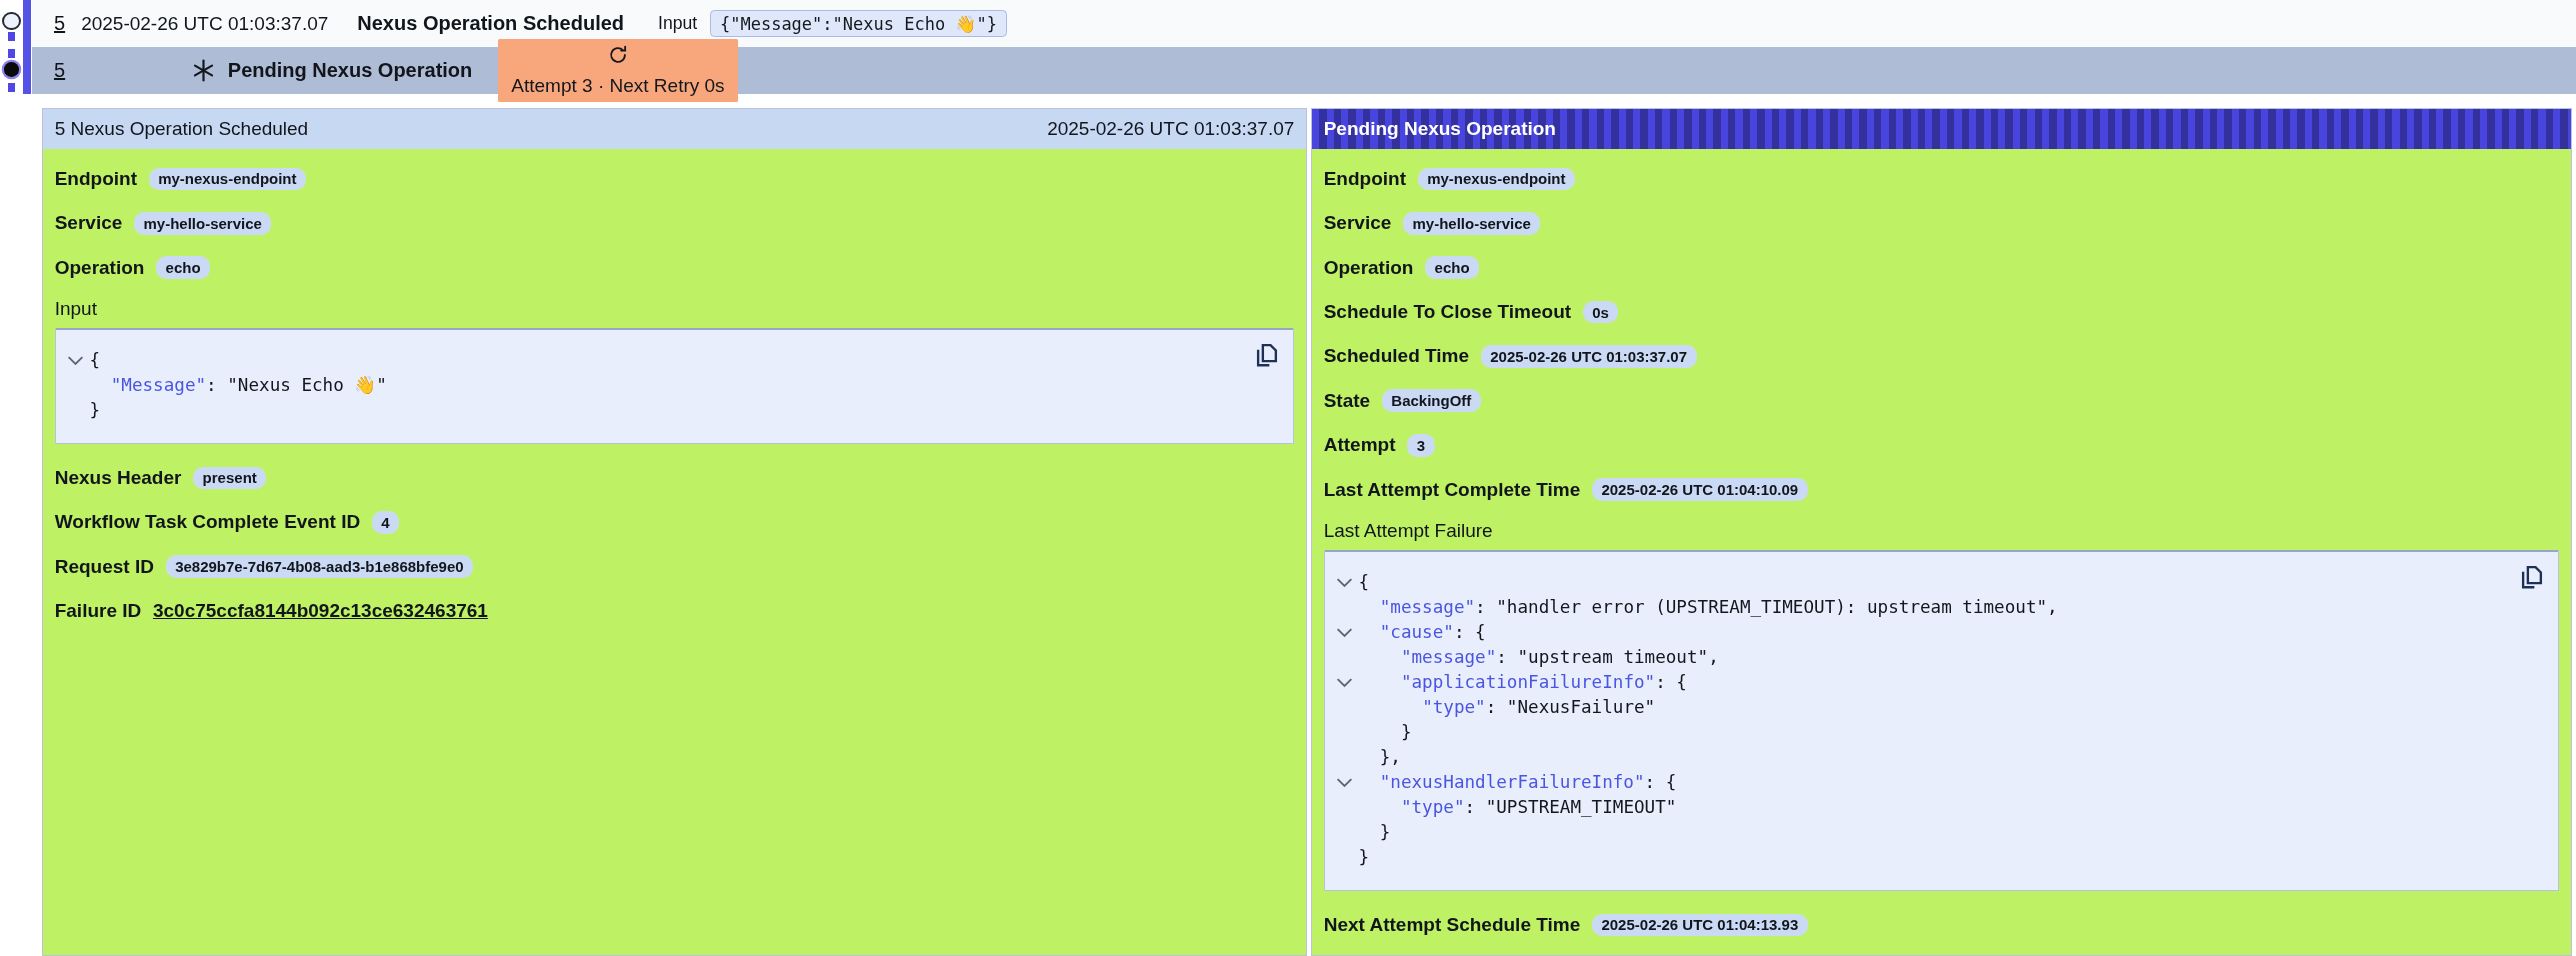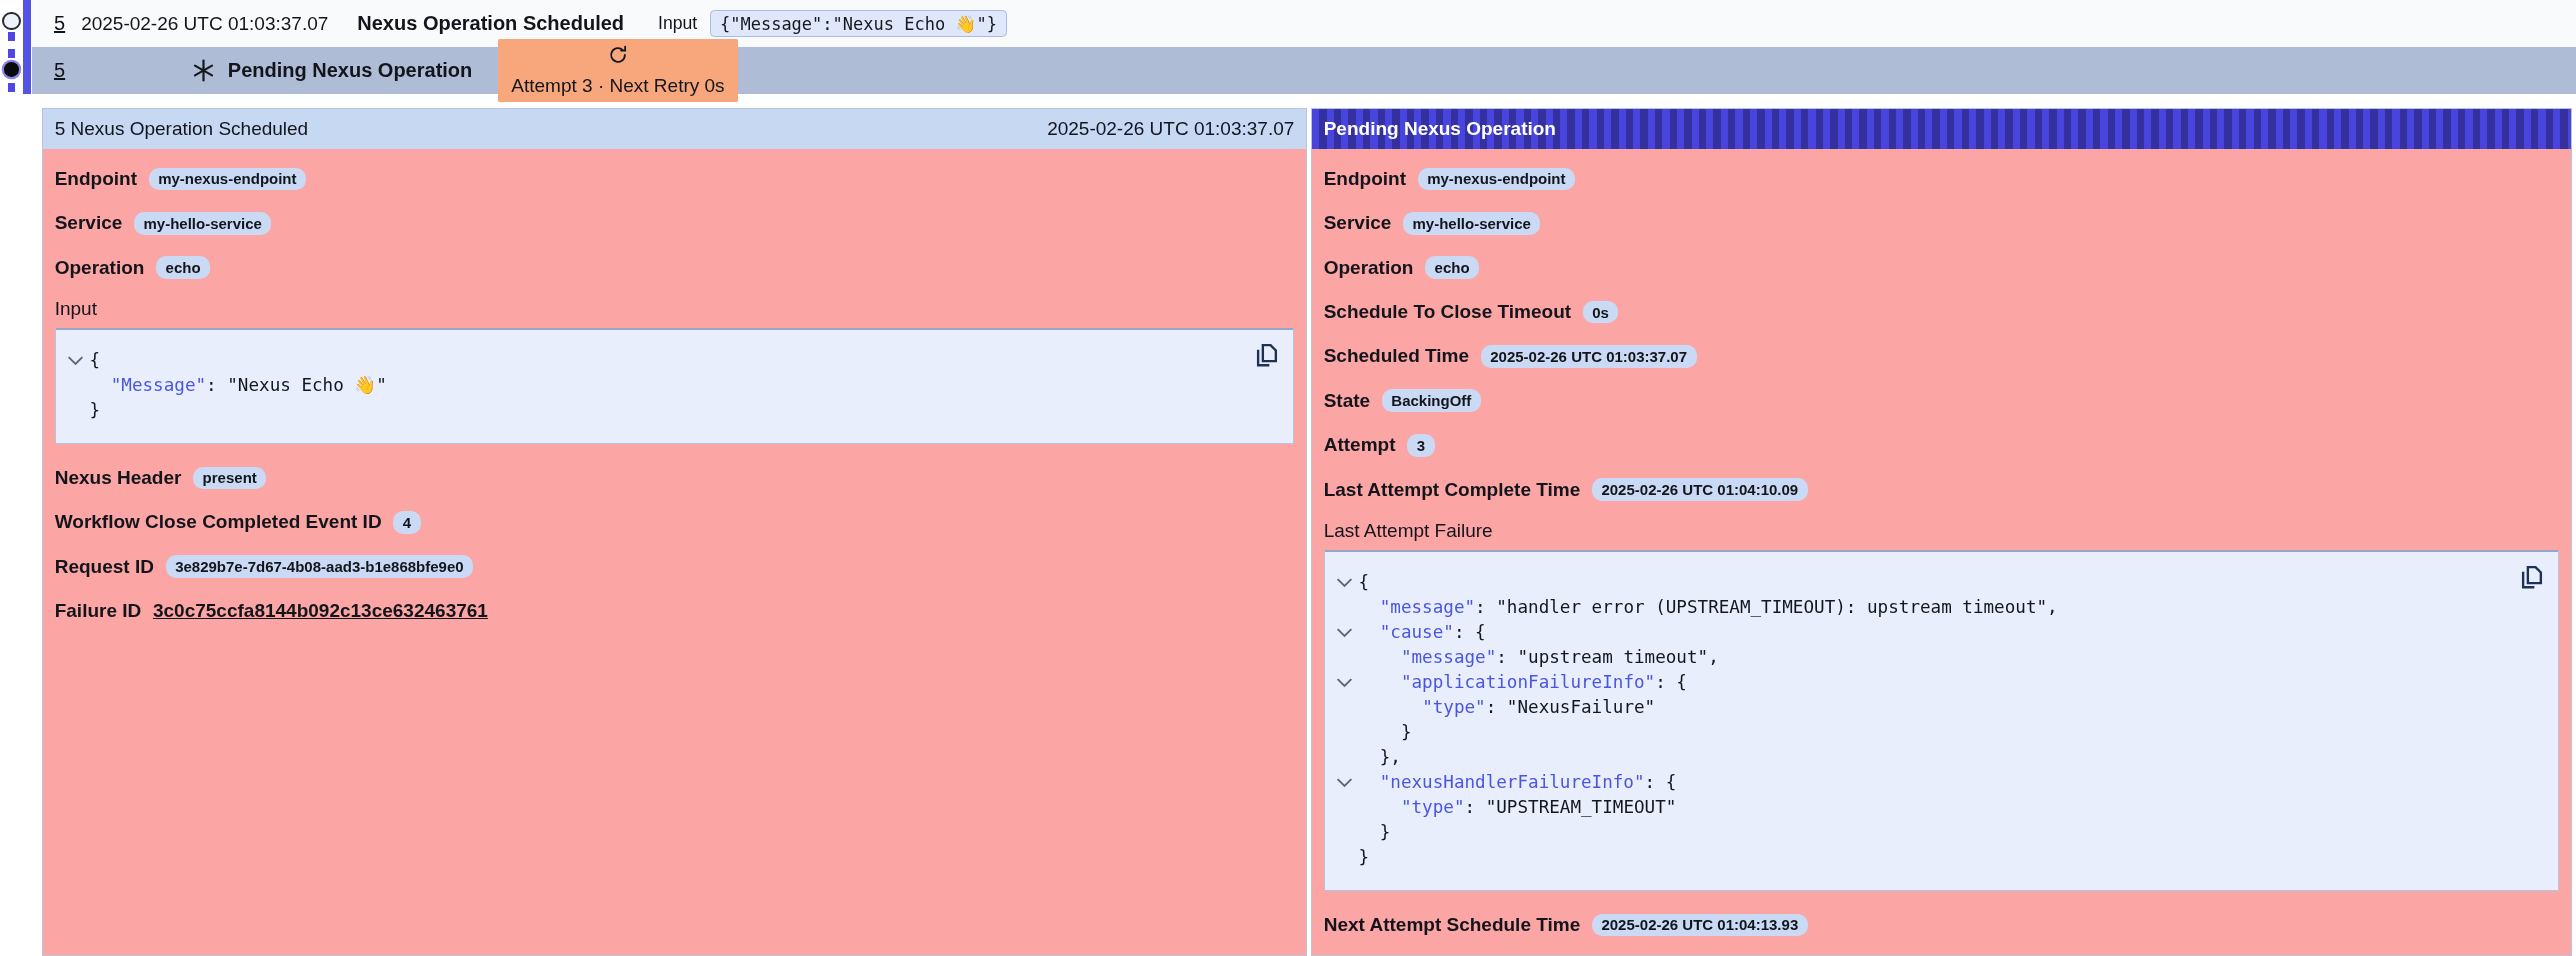--- a/index.html
+++ b/index.html
@@ -29,21 +29,21 @@
   .ev-input-label{font-size:17.6px;margin-left:34px;}
   .ev-input-chip{margin-left:13px;font-family:"DejaVu Sans Mono",monospace;font-size:17px;
     background:#dfe8fa;border:1.5px solid #a9bbe4;border-radius:4.4px;padding:2.2px 8.8px;color:#15181f;}
   .asterisk{margin-left:126px;width:25px;height:25px;display:inline-flex;}
   .evrow2 .ev-title{margin-left:11.7px;}
   .retry-badge{margin-left:26px;display:flex;align-items:center;gap:8.8px;background:#f8a77c;
     padding:5.1px 13px;border-radius:1.5px;font-size:19px;color:#14171e;flex-direction:column;}
   .retry-badge svg{width:22px;height:22px;}
 
   
-  .panel{position:absolute;top:108px;bottom:0;background:#fca5a5;border:1.5px solid #b9c4da;box-sizing:border-box;}
+  .panel{position:absolute;top:108px;bottom:0;background:#bef264;border:1.5px solid #b9c4da;box-sizing:border-box;}
   .panel-left{left:42px;width:1265px;}
   .panel-right{left:1311px;width:1261px;}
   .panel-header{height:40px;display:flex;align-items:center;justify-content:space-between;
     padding:0 11.7px;font-size:19px;background:#c7d8f3;}
   .panel-right .panel-header{
     background:repeating-linear-gradient(90deg,#4745dd 0 7.3px,#34309e 7.3px 14.6px);
     color:#ffffff;font-weight:600;justify-content:flex-start;}
   .panel-body{padding:15.4px 11.7px 0 11.7px;}
 
   .frow{display:flex;align-items:center;gap:11.7px;margin-bottom:15.4px;min-height:29px;font-weight:bold;}
@@ -140,21 +140,21 @@
           <span class="code-gutter"></span>
           <span style="padding-left: 0ch; white-space: pre;"><span>}</span></span>
         </div>
       </div>
     <div>
         <div class="frow">
           <span class="flabel">Nexus Header</span>
           <span class="fchip">present</span>
         </div>
         <div class="frow">
-          <span class="flabel">Workflow Close Completed Event ID</span>
+          <span class="flabel">Workflow Task Complete Event ID</span>
           <span class="fchip">4</span>
         </div>
         <div class="frow">
           <span class="flabel">Request ID</span>
           <span class="fchip">3e829b7e-7d67-4b08-aad3-b1e868bfe9e0</span>
         </div>
         <div class="frow">
           <span class="flabel">Failure ID</span>
           <span class="flink">3c0c75ccfa8144b092c13ce632463761</span>
         </div>

